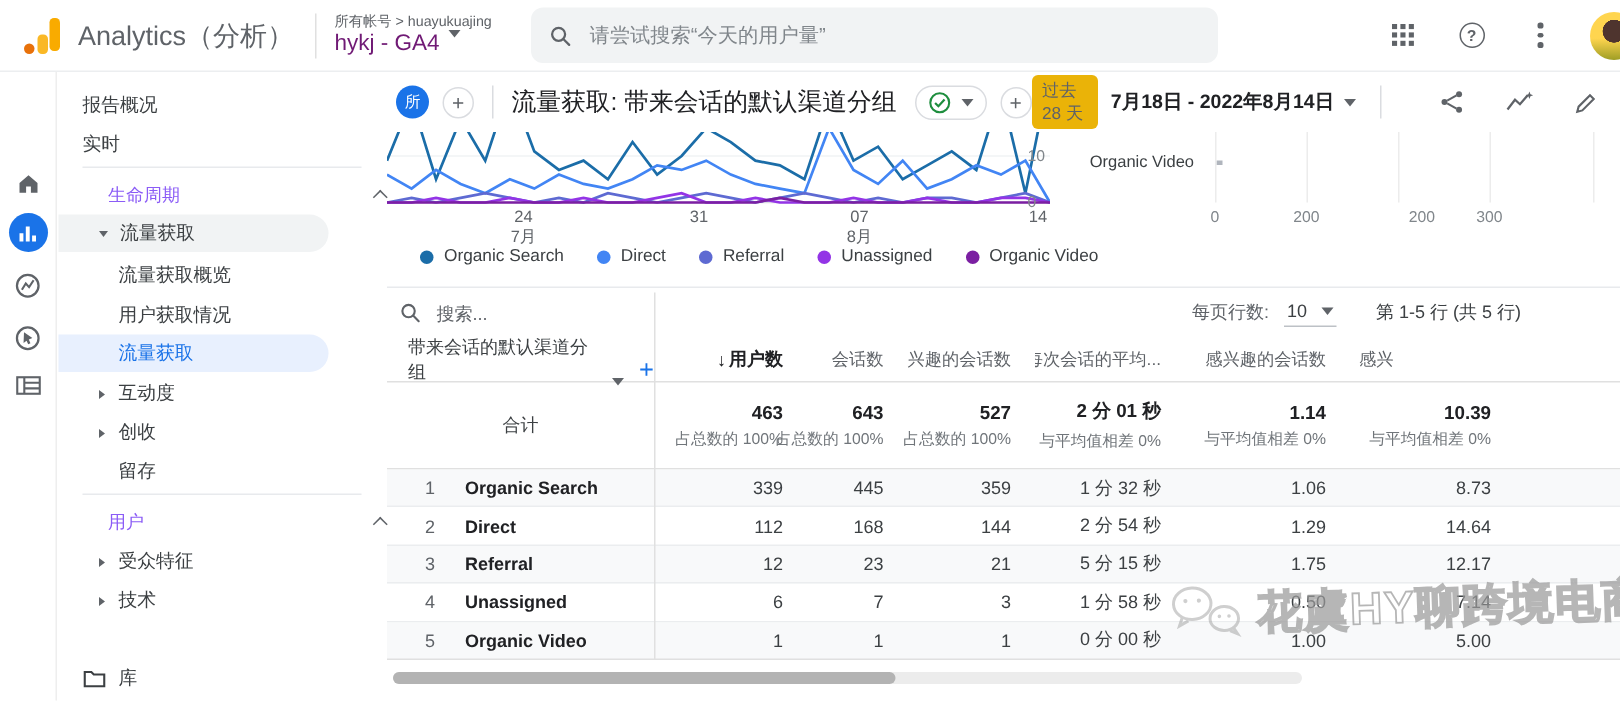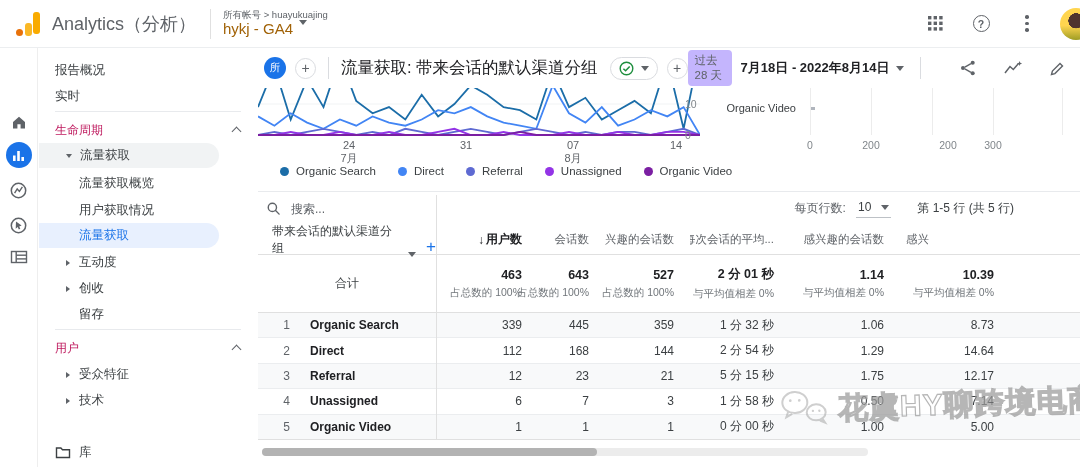--- a/index.html
+++ b/index.html
@@ -9,21 +9,21 @@
   .topbar{position:absolute;left:0;top:0;width:1080px;height:48px;display:flex;align-items:center;
     border-bottom:1px solid #eceef0;background:#fff;z-index:30;}
   .ga-logo{width:26px;height:24px;position:relative;margin-left:16px;flex:none;}
   .ga-logo .b1{position:absolute;right:2px;top:0;width:7px;height:22px;background:#f9ab00;border-radius:3px;}
   .ga-logo .b2{position:absolute;left:9px;bottom:0;width:7px;height:13px;background:#f9ab00;opacity:.85;border-radius:3px;}
   .ga-logo .b3{position:absolute;left:0;bottom:0;width:7px;height:7px;background:#e8710a;border-radius:50%;}
   .product{font-size:18px;color:#5f6368;margin-left:10px;white-space:nowrap;}
   .tb-divider{width:1px;height:30px;background:#e0e0e0;margin:0 12px 0 14px;}
   .acct{display:flex;flex-direction:column;line-height:1.2;}
   .acct .path{font-size:9.5px;color:#5f6368;}
-  .acct .prop{font-size:15px;color:#a16207;display:flex;align-items:flex-start;gap:6px;}
+  .acct .prop{font-size:15px;color:#701a75;display:flex;align-items:flex-start;gap:6px;}
   .searchbar{margin-left:26px;width:458px;height:37px;background:#f1f3f4;border-radius:8px;display:flex;align-items:center;padding:0 12px;}
   .searchbar input{border:none;outline:none;background:transparent;font:inherit;font-size:13.5px;color:#3c4043;width:100%;margin-left:10px;}
   .searchbar input::placeholder{color:#80868b;}
   .tb-right{margin-left:auto;display:flex;align-items:center;}
   .tb-ic{margin-left:24px;display:flex;align-items:center;justify-content:center;width:22px;height:22px;cursor:pointer;}
   .help-circle{width:17px;height:17px;border:1.6px solid #5f6368;border-radius:50%;font-size:10.5px;font-weight:bold;
     color:#5f6368;display:flex;align-items:center;justify-content:center;}
   .kebab{display:flex;flex-direction:column;gap:3px;}
   .kebab i{width:3.5px;height:3.5px;border-radius:50%;background:#5f6368;}
   .avatar{width:32px;height:32px;border-radius:50%;margin-left:22px;margin-right:-12px;flex:none;
@@ -32,40 +32,40 @@
   .rail{position:absolute;left:0;top:48px;bottom:0;width:38px;border-right:1px solid #eeeeee;background:#fff;z-index:20;}
   .rail .ric{position:absolute;left:50%;transform:translateX(-50%);width:26px;height:26px;display:flex;align-items:center;justify-content:center;cursor:pointer;}
   .ric.active{background:#1a73e8;border-radius:50%;}
   
   .sidebar{position:absolute;left:39px;top:48px;bottom:0;width:219px;background:#fff;z-index:20;font-size:12.5px;color:#3c4043;}
   .sn{position:absolute;left:0;width:100%;height:25px;display:flex;align-items:center;cursor:pointer;white-space:nowrap;}
   .sn .lbl{pointer-events:none;}
   .ind0{padding-left:16px;}
   .ind1{padding-left:27px;}
   .ind2{padding-left:40px;text-align:center;}
-  .sec{color:#be185d;font-size:12px;}
+  .sec{color:#8b5cf6;font-size:12px;margin-left:17px;}
   .chev-up{width:7px;height:7px;border-left:1.6px solid #5f6368;border-top:1.6px solid #5f6368;transform:rotate(45deg);position:absolute;right:18px;top:10px;}
   .tri-down{width:0;height:0;border-left:3.8px solid transparent;border-right:3.8px solid transparent;border-top:4.6px solid #5f6368;margin-right:8px;}
   .tri-right{width:0;height:0;border-top:3.8px solid transparent;border-bottom:3.8px solid transparent;border-left:4.6px solid #5f6368;margin-right:9px;}
   .pill{border-radius:0 20px 20px 0;width:180px;}
   .pill.gray{background:#f1f3f4;}
   .pill.sel{background:#e8f0fe;color:#1a73e8;}
   .sdiv{position:absolute;left:16px;width:186px;height:1px;background:#e8eaed;}
   
   .main{position:absolute;left:258px;top:48px;width:822px;height:419px;background:#fff;overflow:hidden;}
   .rep-head{position:absolute;left:0;top:0;width:822px;height:40px;display:flex;align-items:center;padding:0 14px 0 6px;}
   .chip-blue{width:22px;height:22px;border-radius:50%;background:#1a73e8;color:#fff;font-size:10.5px;display:flex;align-items:center;justify-content:center;flex:none;cursor:pointer;}
   .circle-btn{width:21px;height:21px;border-radius:50%;border:1px solid #dadce0;color:#5f6368;font-size:14px;line-height:1;
     display:flex;align-items:center;justify-content:center;margin-left:9px;cursor:pointer;flex:none;}
   .vdiv{width:1px;height:22px;background:#dadce0;margin:0 12px;}
   .rep-title{font-size:16.5px;color:#202124;font-weight:500;white-space:nowrap;}
   .check-pill{margin-left:12px;height:23px;border:1px solid #dadce0;border-radius:13px;display:flex;align-items:center;padding:0 8px;gap:7px;cursor:pointer;}
   .caret{width:0;height:0;border-left:4px solid transparent;border-right:4px solid transparent;border-top:5px solid #5f6368;}
   .date-zone{margin-left:auto;display:flex;align-items:center;}
-  .range-chip{background:#c4b5fd;color:#5f6368;font-size:11.5px;padding:3px 7px;border-radius:4px;}
+  .range-chip{background:#eab308;color:#5f6368;font-size:11.5px;padding:3px 7px;border-radius:4px;}
   .date-text{font-size:13px;font-weight:bold;color:#202124;margin-left:9px;white-space:nowrap;}
   .date-zone .caret{margin-left:7px;}
   .hd-ic{margin-left:26px;cursor:pointer;display:flex;}
   
   .chartzone{position:absolute;left:0;top:40px;width:822px;height:104px;border-bottom:1px solid #e8eaed;}
   #linechart{position:absolute;left:0;top:0;}
   .ytick{position:absolute;left:427px;font-size:10.5px;color:#80868b;}
   .xtick{position:absolute;width:44px;text-align:center;font-size:11px;color:#5f6368;top:51px;line-height:1.15;}
   .xtick .sub{color:#5f6368;}
   .barplot{position:absolute;left:552px;top:0;width:262px;height:47px;}
@@ -133,20 +133,27 @@
     </div>
   <div class="product">Analytics（分析）</div>
   <div class="tb-divider"></div>
   <div class="acct">
     <span class="path">所有帐号 &gt; huayukuajing</span>
     <span class="prop">
         <span>hykj - GA4</span>
       <span class="caret"></span>
       </span>
   </div>
+  <div class="searchbar">
+    <svg class="icon" width="16" height="16" viewBox="0 0 16 16">
+      <circle cx="6.8" cy="6.8" r="4.6" fill="none" stroke="#5f6368" stroke-width="1.6"></circle>
+      <line x1="10.3" y1="10.3" x2="14.3" y2="14.3" stroke="#5f6368" stroke-width="1.6" stroke-linecap="round"></line>
+    </svg>
+    <input placeholder="请尝试搜索“今天的用户量”" style="">
+  </div>
   <div class="tb-right">
     <div class="tb-ic">
       <svg class="icon" width="15" height="15" viewBox="0 0 15 15">
         <g fill="#5f6368">
           <rect x="0" y="0" width="3.4" height="3.4"></rect>
             <rect x="5.6" y="0" width="3.4" height="3.4"></rect>
             <rect x="11.2" y="0" width="3.4" height="3.4"></rect>
           <rect x="0" y="5.6" width="3.4" height="3.4"></rect>
             <rect x="5.6" y="5.6" width="3.4" height="3.4"></rect>
             <rect x="11.2" y="5.6" width="3.4" height="3.4"></rect>
@@ -324,21 +331,21 @@
           <div>24</div>
           <div class="sub">7月</div>
         </div>
         <div class="xtick" style="left: 186px;">
           <div>31</div>
         </div>
         <div class="xtick" style="left: 293px;">
           <div>07</div>
           <div class="sub">8月</div>
         </div>
-        <div class="xtick" style="left: 396px;">
+        <div class="xtick" style="left: 412px;">
           <div>14</div>
         </div>
       </div>
     <div class="barlabel">Organic Video</div>
     <div class="barstub"></div>
     <div class="barplot" id="barplot">
         <div class="bgrid" style="left: 0px;"></div>
         <div class="btick" style="left: 0px;">0</div>
         <div class="bgrid" style="left: 61px;"></div>
         <div class="btick" style="left: 61px;">200</div>

